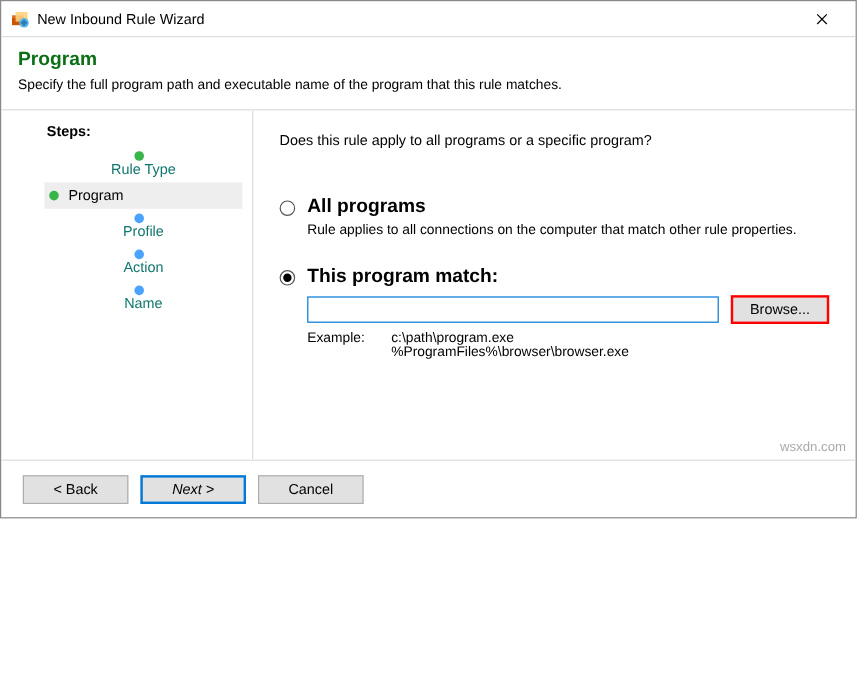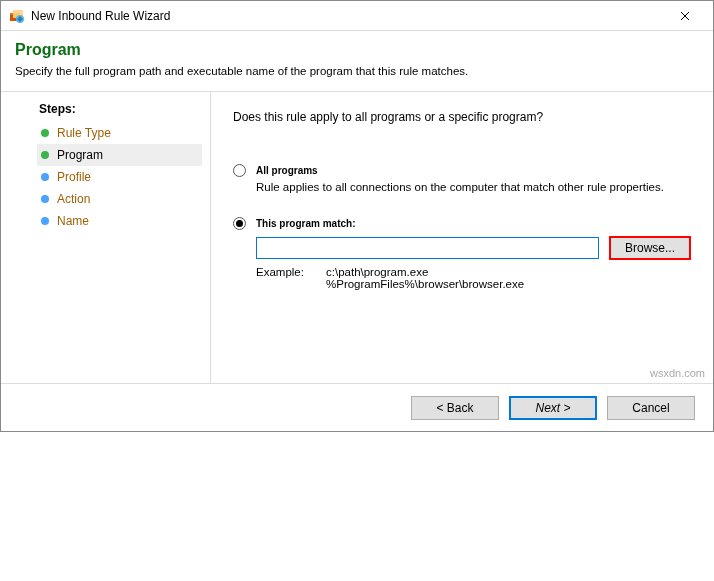--- a/index.html
+++ b/index.html
@@ -10,37 +10,37 @@
     .titlebar-text { font-size: 12px; flex: 1; }
     .close-btn { width: 40px; height: 28px; display: flex; align-items: center; justify-content: center; font-size: 15px; cursor: default; }
     .header { padding: 10px 14px 14px 14px; border-bottom: 1px solid #ddd; }
     .header-title { font-size: 16px; color: #0a6f15; font-weight: bold; margin-bottom: 6px; }
     .header-sub { font-size: 11.5px; color: #000; }
     .body { flex: 1; display: flex; overflow: hidden; margin-left: 28px; }
     .sidebar { width: 182px; padding: 10px 8px 10px 8px; border-right: 1px solid #ddd; }
     .steps-title { font-size: 12px; font-weight: bold; margin-bottom: 6px; padding-left: 2px; }
     .step-item { display: flex; align-items: center; padding: 4px 4px; font-size: 12px; cursor: default; }
     .step-item.active { background: #eee; }
-    .step-item.link { color: #a16207; }
+    .step-item.link { color: #0f766e; flex-direction: column; }
     .bullet { width: 8px; height: 8px; border-radius: 50%; background: #4aa3ff; margin-right: 8px; flex-shrink: 0; }
     .bullet.green { background: #3ab54a; }
     .main { flex: 1; padding: 18px 22px 10px 22px; position: relative; }
     .question { font-size: 12px; margin-bottom: 40px; }
     .radio-row { display: flex; align-items: center; margin-bottom: 4px; }
     .radio { width: 13px; height: 13px; border: 1px solid #555; border-radius: 50%; margin-right: 10px; position: relative; flex-shrink: 0; cursor: default; }
     .radio.selected::after { content: ""; position: absolute; width: 7px; height: 7px; background: #000; border-radius: 50%; top: 2px; left: 2px; }
-    .radio-label { font-size: 10px; font-weight: bold; }
+    .radio-label { font-size: 16px; font-weight: bold; }
     .radio-desc { font-size: 11.5px; margin-left: 23px; margin-bottom: 24px; color: #000; }
     .path-input-row { display: flex; align-items: center; margin-left: 23px; margin-top: 6px; gap: 10px; }
     .path-input { flex: 1; height: 22px; border: 1px solid #0078d7; font-size: 12px; padding: 0 4px; outline: none; }
     .browse-btn { height: 24px; padding: 0 14px; font-size: 12px; background: #e1e1e1; border: 2px solid red; cursor: default; }
     .example-row { display: flex; margin-left: 23px; margin-top: 6px; font-size: 11.5px; }
     .example-label { width: 70px; }
     .example-paths { display: flex; flex-direction: column; }
-    .footer { height: 48px; border-top: 1px solid #ddd; display: flex; align-items: center; justify-content: flex-end; padding: 0 18px; gap: 10px; }
+    .footer { height: 48px; border-top: 1px solid #ddd; display: flex; align-items: center; padding: 0 18px; gap: 10px; }
     .footer-btn { width: 88px; height: 24px; font-size: 12px; background: #e1e1e1; border: 1px solid #adadad; cursor: default; }
     .footer-btn.primary { border: 2px solid #0078d7; font-style: italic; }
     .watermark { position: absolute; right: 8px; bottom: 52px; font-size: 11px; color: #aaa; }
   </style>
 </head>
 <body>
 
 <div class="window">
 
   <div class="titlebar">

